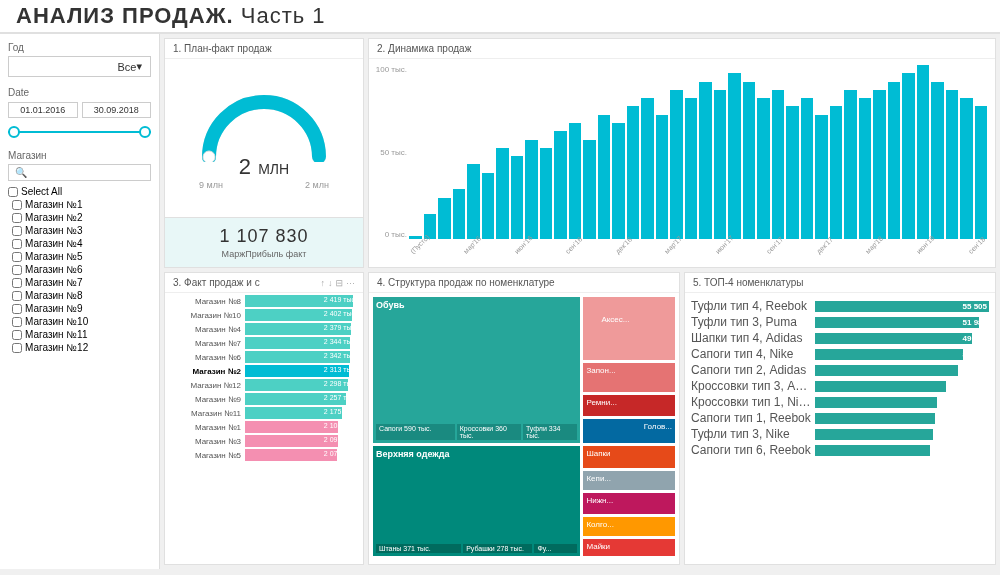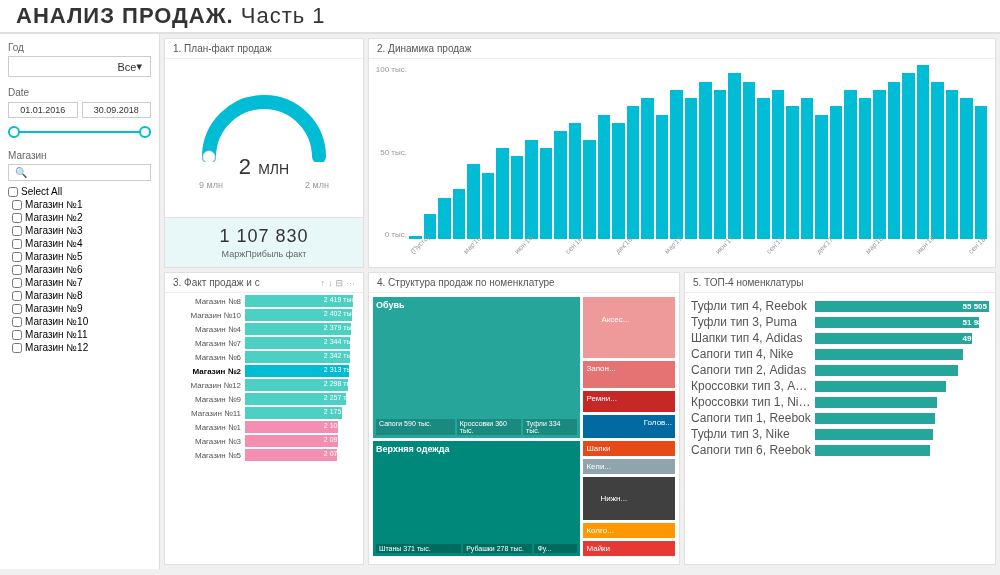--- a/index.html
+++ b/index.html
@@ -405,21 +405,21 @@
             <span style="font-size:9px; font-weight:600;">Верхняя одежда</span>
             <div style="display:flex; gap:2px; position:absolute; bottom:3px; left:3px; right:3px;">
               <span style="font-size:7px; background:#006b5e; padding:1px 3px; flex:1.5;">Штаны 371 тыс.</span>
               <span style="font-size:7px; background:#006b5e; padding:1px 3px; flex:1.2;">Рубашки 278 тыс.</span>
               <span style="font-size:7px; background:#006b5e; padding:1px 3px; flex:0.7;">Фу...</span>
             </div>
           </div>
           <div style="flex:1; display:flex; flex-direction:column; gap:3px;">
             <div style="flex:1; background:#e64a19; padding:3px; color:white; font-size:8px;">Шапки</div>
             <div style="flex:0.8; background:#90a4ae; padding:3px; color:white; font-size:8px;">Кепи...</div>
-            <div style="flex:0.9; background:#404040; padding:17px; color:white; font-size:8px;">Нижн...</div>
+            <div style="flex:0.9; background:#be185d; padding:3px; color:white; font-size:8px;">Нижн...</div>
             <div style="flex:0.8; background:#ff9800; padding:3px; color:white; font-size:8px;">Колго...</div>
             <div style="flex:0.7; background:#e53935; padding:3px; color:white; font-size:8px;">Майки</div>
           </div>
         </div>
       </div>
     </div>
 
     <div class="panel top-panel">
       <div class="panel-title">5. ТОП-4 номенклатуры</div>
       <div class="top-list" id="topList">

